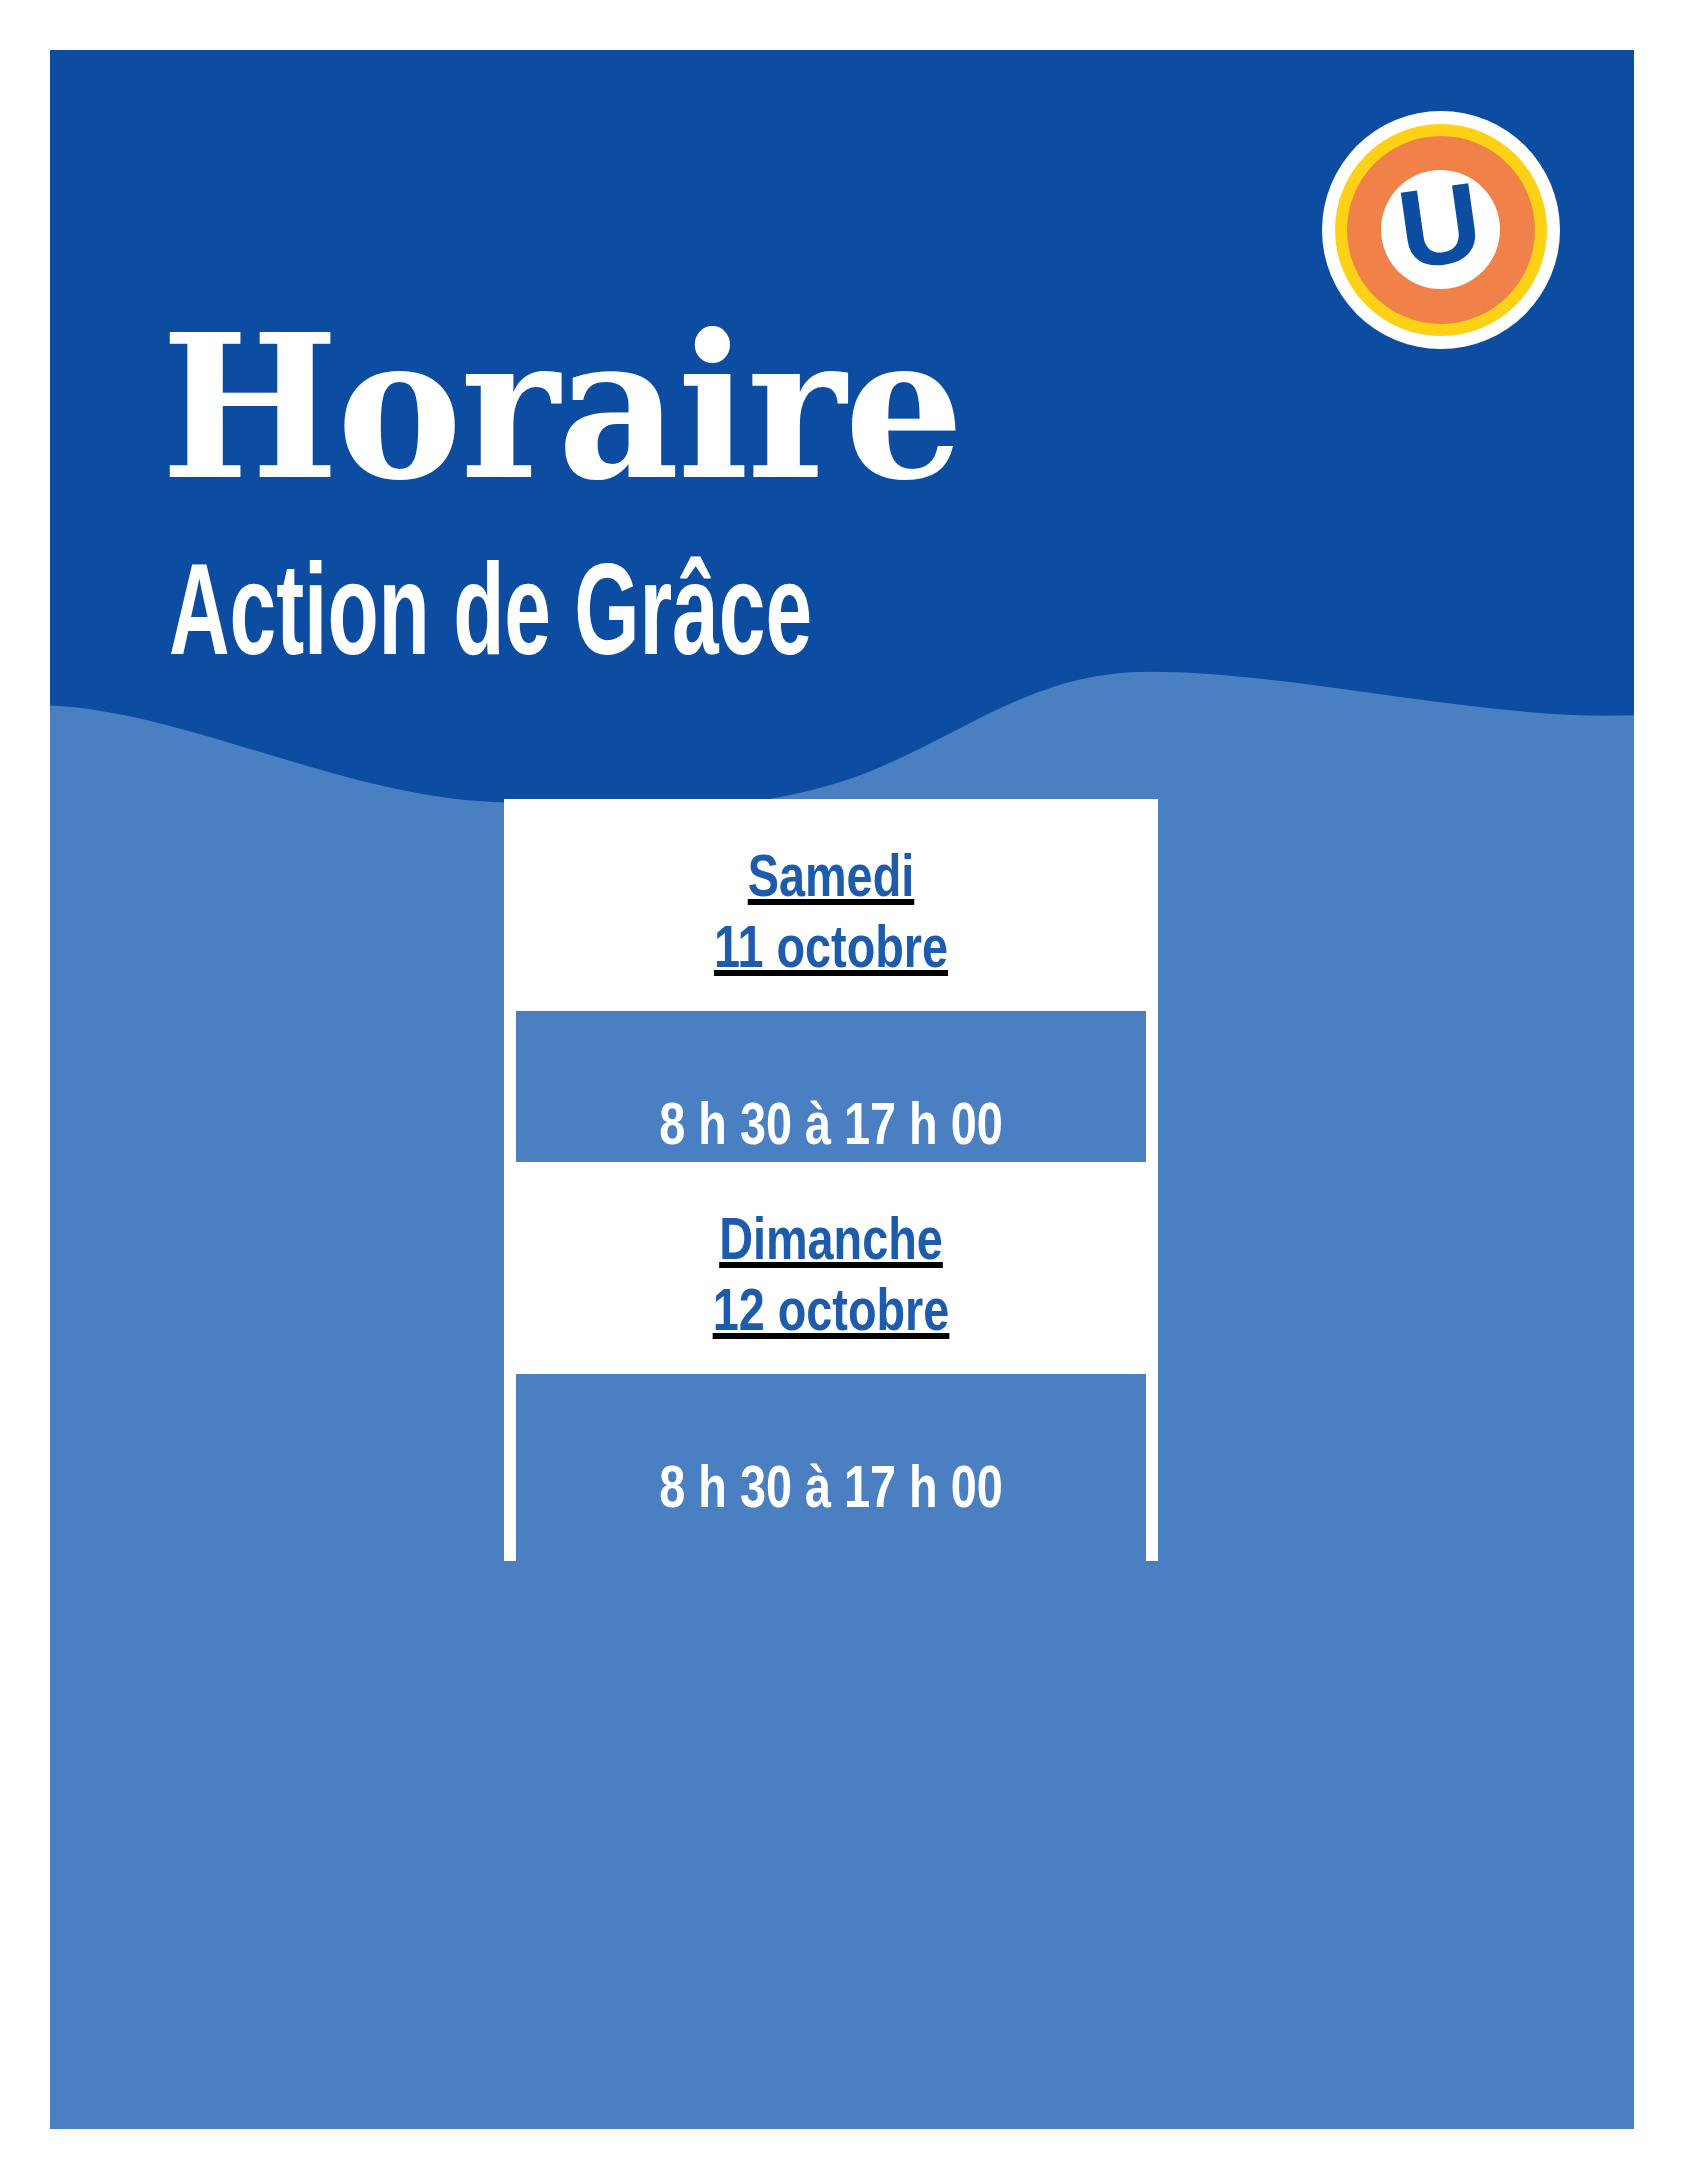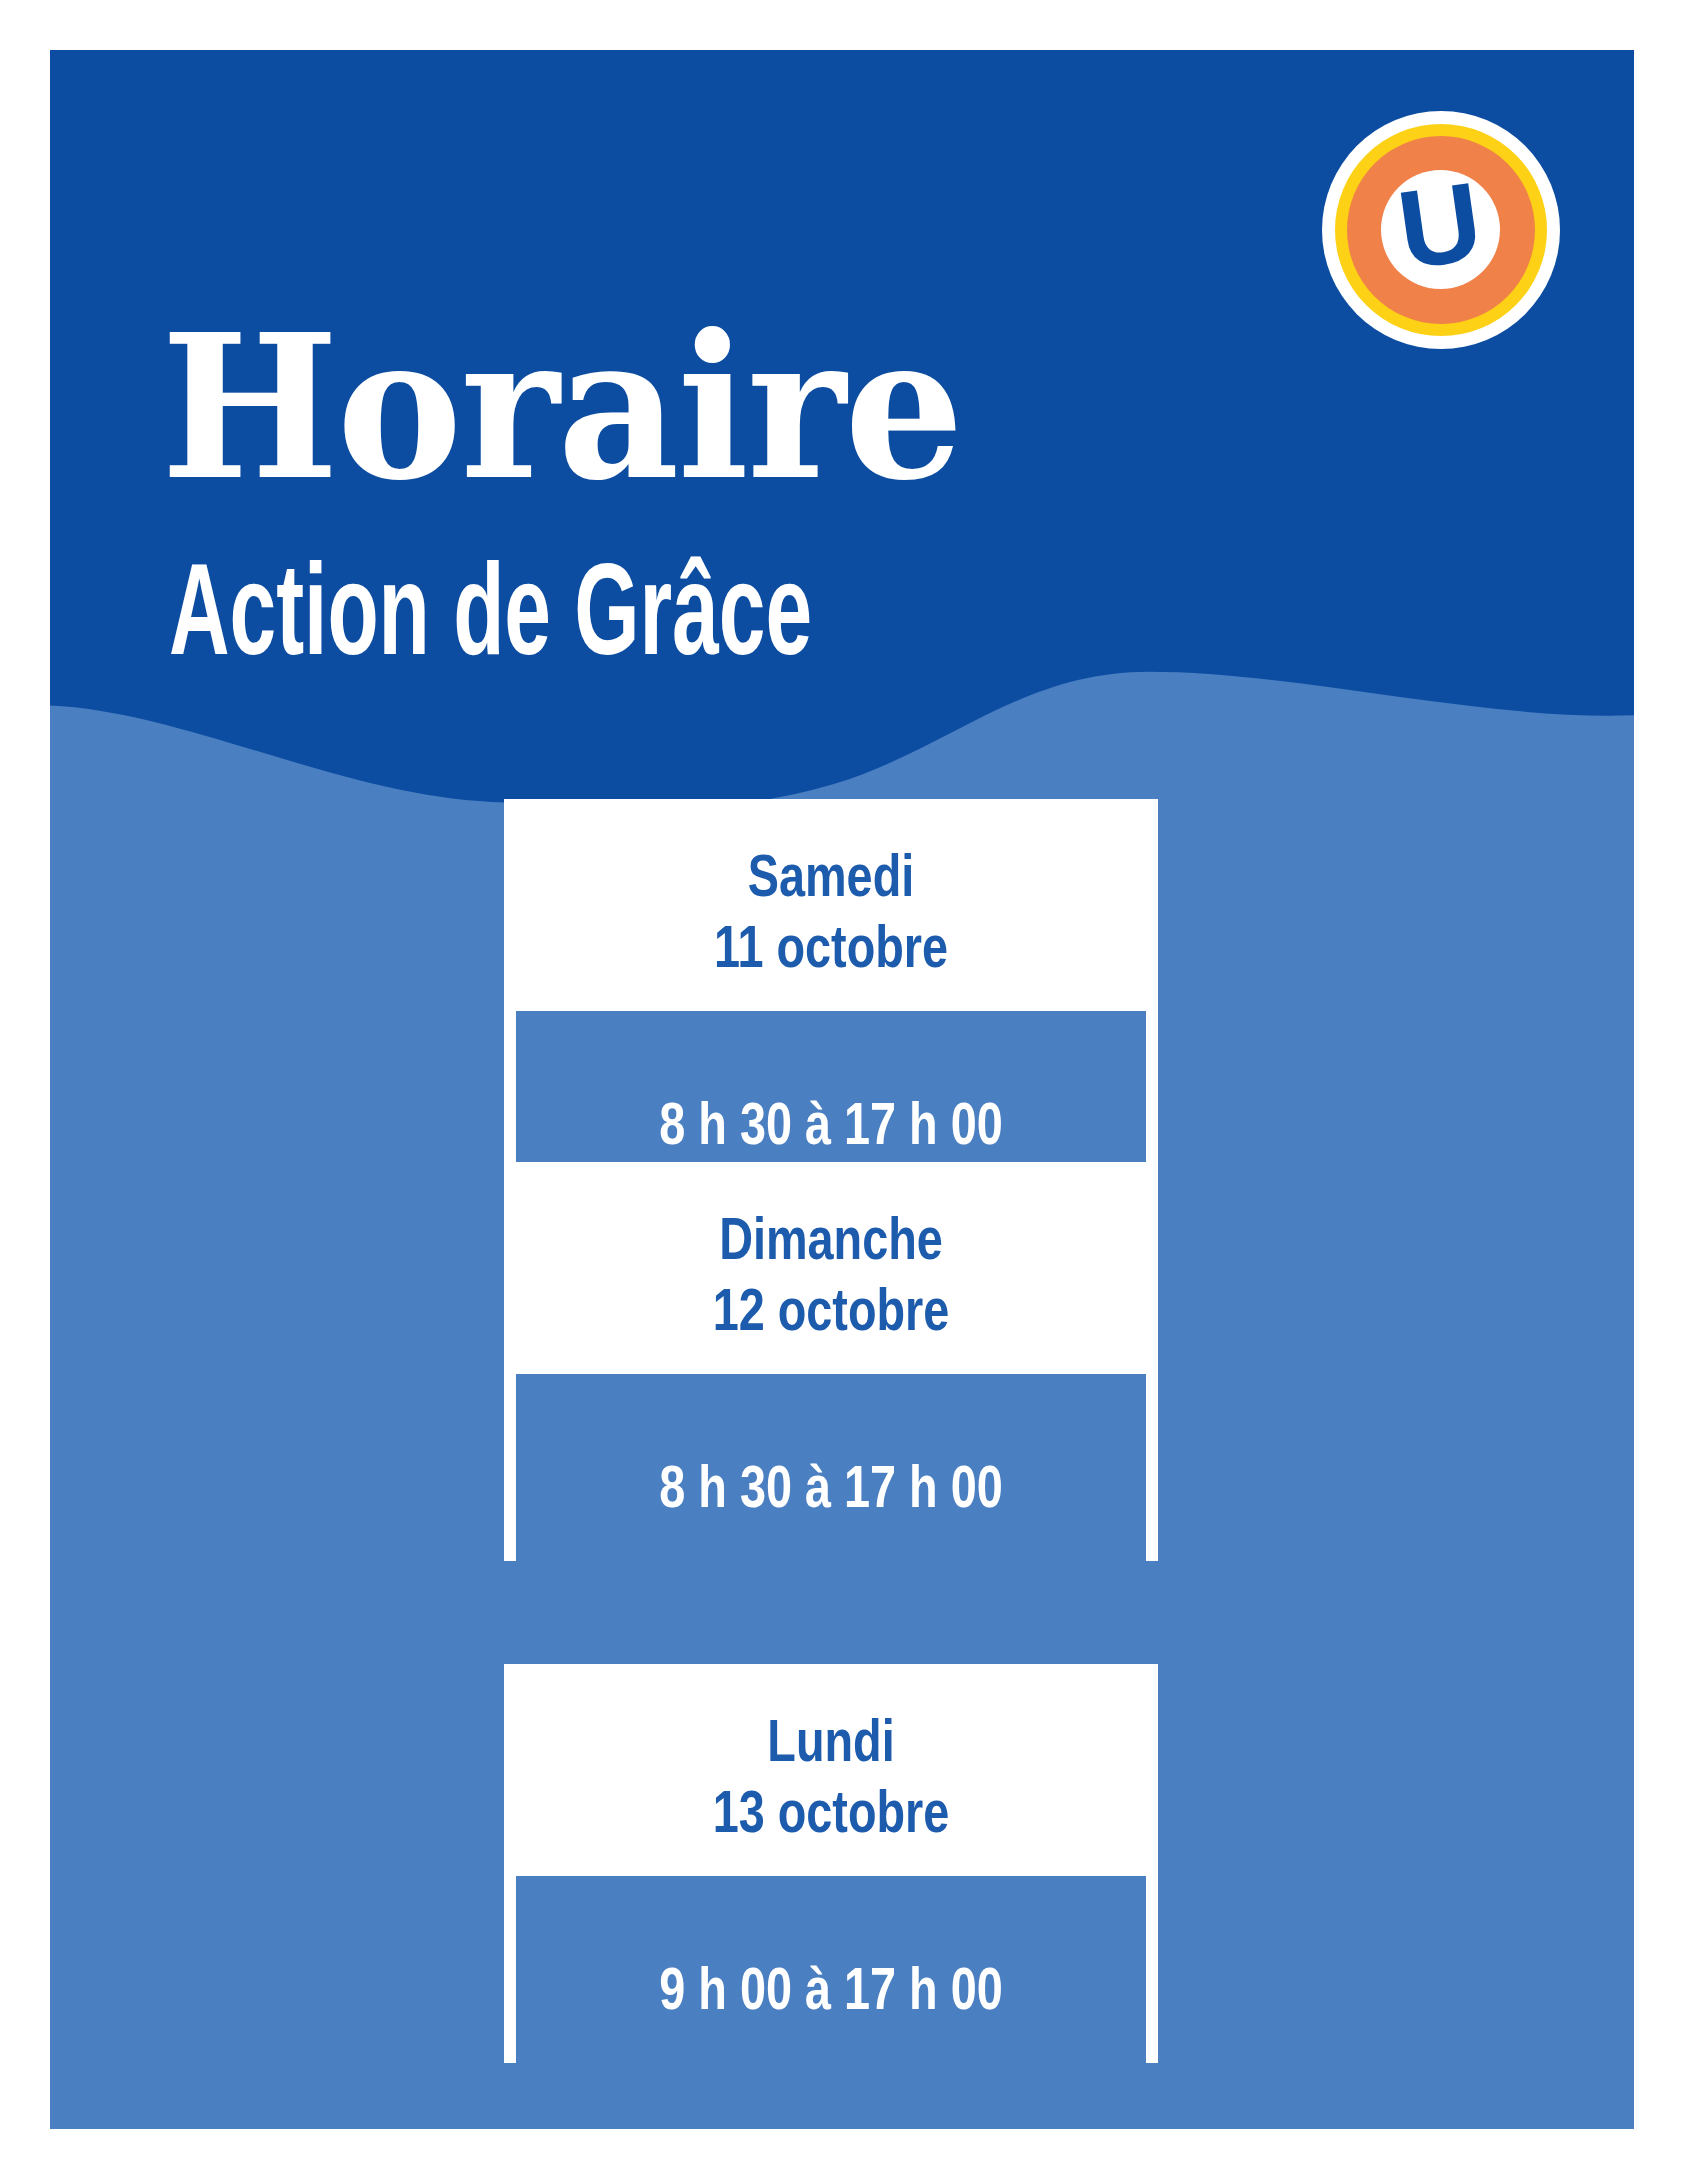--- a/index.html
+++ b/index.html
@@ -26,21 +26,21 @@
          transform-origin:left top;letter-spacing:-2px;}
   .subtitle{position:absolute;left:119px;top:495px;color:#ffffff;
             font-family:"Liberation Sans",sans-serif;font-weight:bold;
             font-size:129px;line-height:1;white-space:nowrap;
             transform:scaleX(0.65);transform-origin:left top;}
   
   .card{position:absolute;left:454px;width:630px;height:375px;
         background:#ffffff;border:12px solid #ffffff;}
   .card.c1{top:749px;} .card.c2{top:1112px;} .card.c3{top:1614px;}
   .card-header{height:200px;display:flex;align-items:center;justify-content:center;
-               background:#ffffff;}
+               background:#ffffff;text-decoration:underline;}
   .day-block{width:100%;text-align:center;color:#1d5bad;font-weight:bold;
              font-size:60px;line-height:71px;transform:scaleX(0.78);
              transform-origin:center;}
   .time-box{height:226px;background:#4a7fc1;display:flex;align-items:center;
             justify-content:flex-end;}
   .time-text{width:100%;text-align:center;color:#ffffff;font-weight:bold;
              font-size:60px;line-height:1;transform:scaleX(0.78);
              transform-origin:center;white-space:nowrap;}
 </style>
 </head>
@@ -85,26 +85,15 @@
       <div class="day-block">
         <div>Dimanche</div>
         <div>12 octobre</div>
       </div>
     </div>
     <div class="time-box">
       <div class="time-text">8 h 30 à 17 h 00</div>
     </div>
   </div>
 
-  <div class="card c3">
-    <div class="card-header">
-      <div class="day-block">
-        <div>Lundi</div>
-        <div>13 octobre</div>
-      </div>
-    </div>
-    <div class="time-box">
-      <div class="time-text">9 h 00 à 17 h 00</div>
-    </div>
-  </div>
 
 </div>
 
 
 </body></html>

